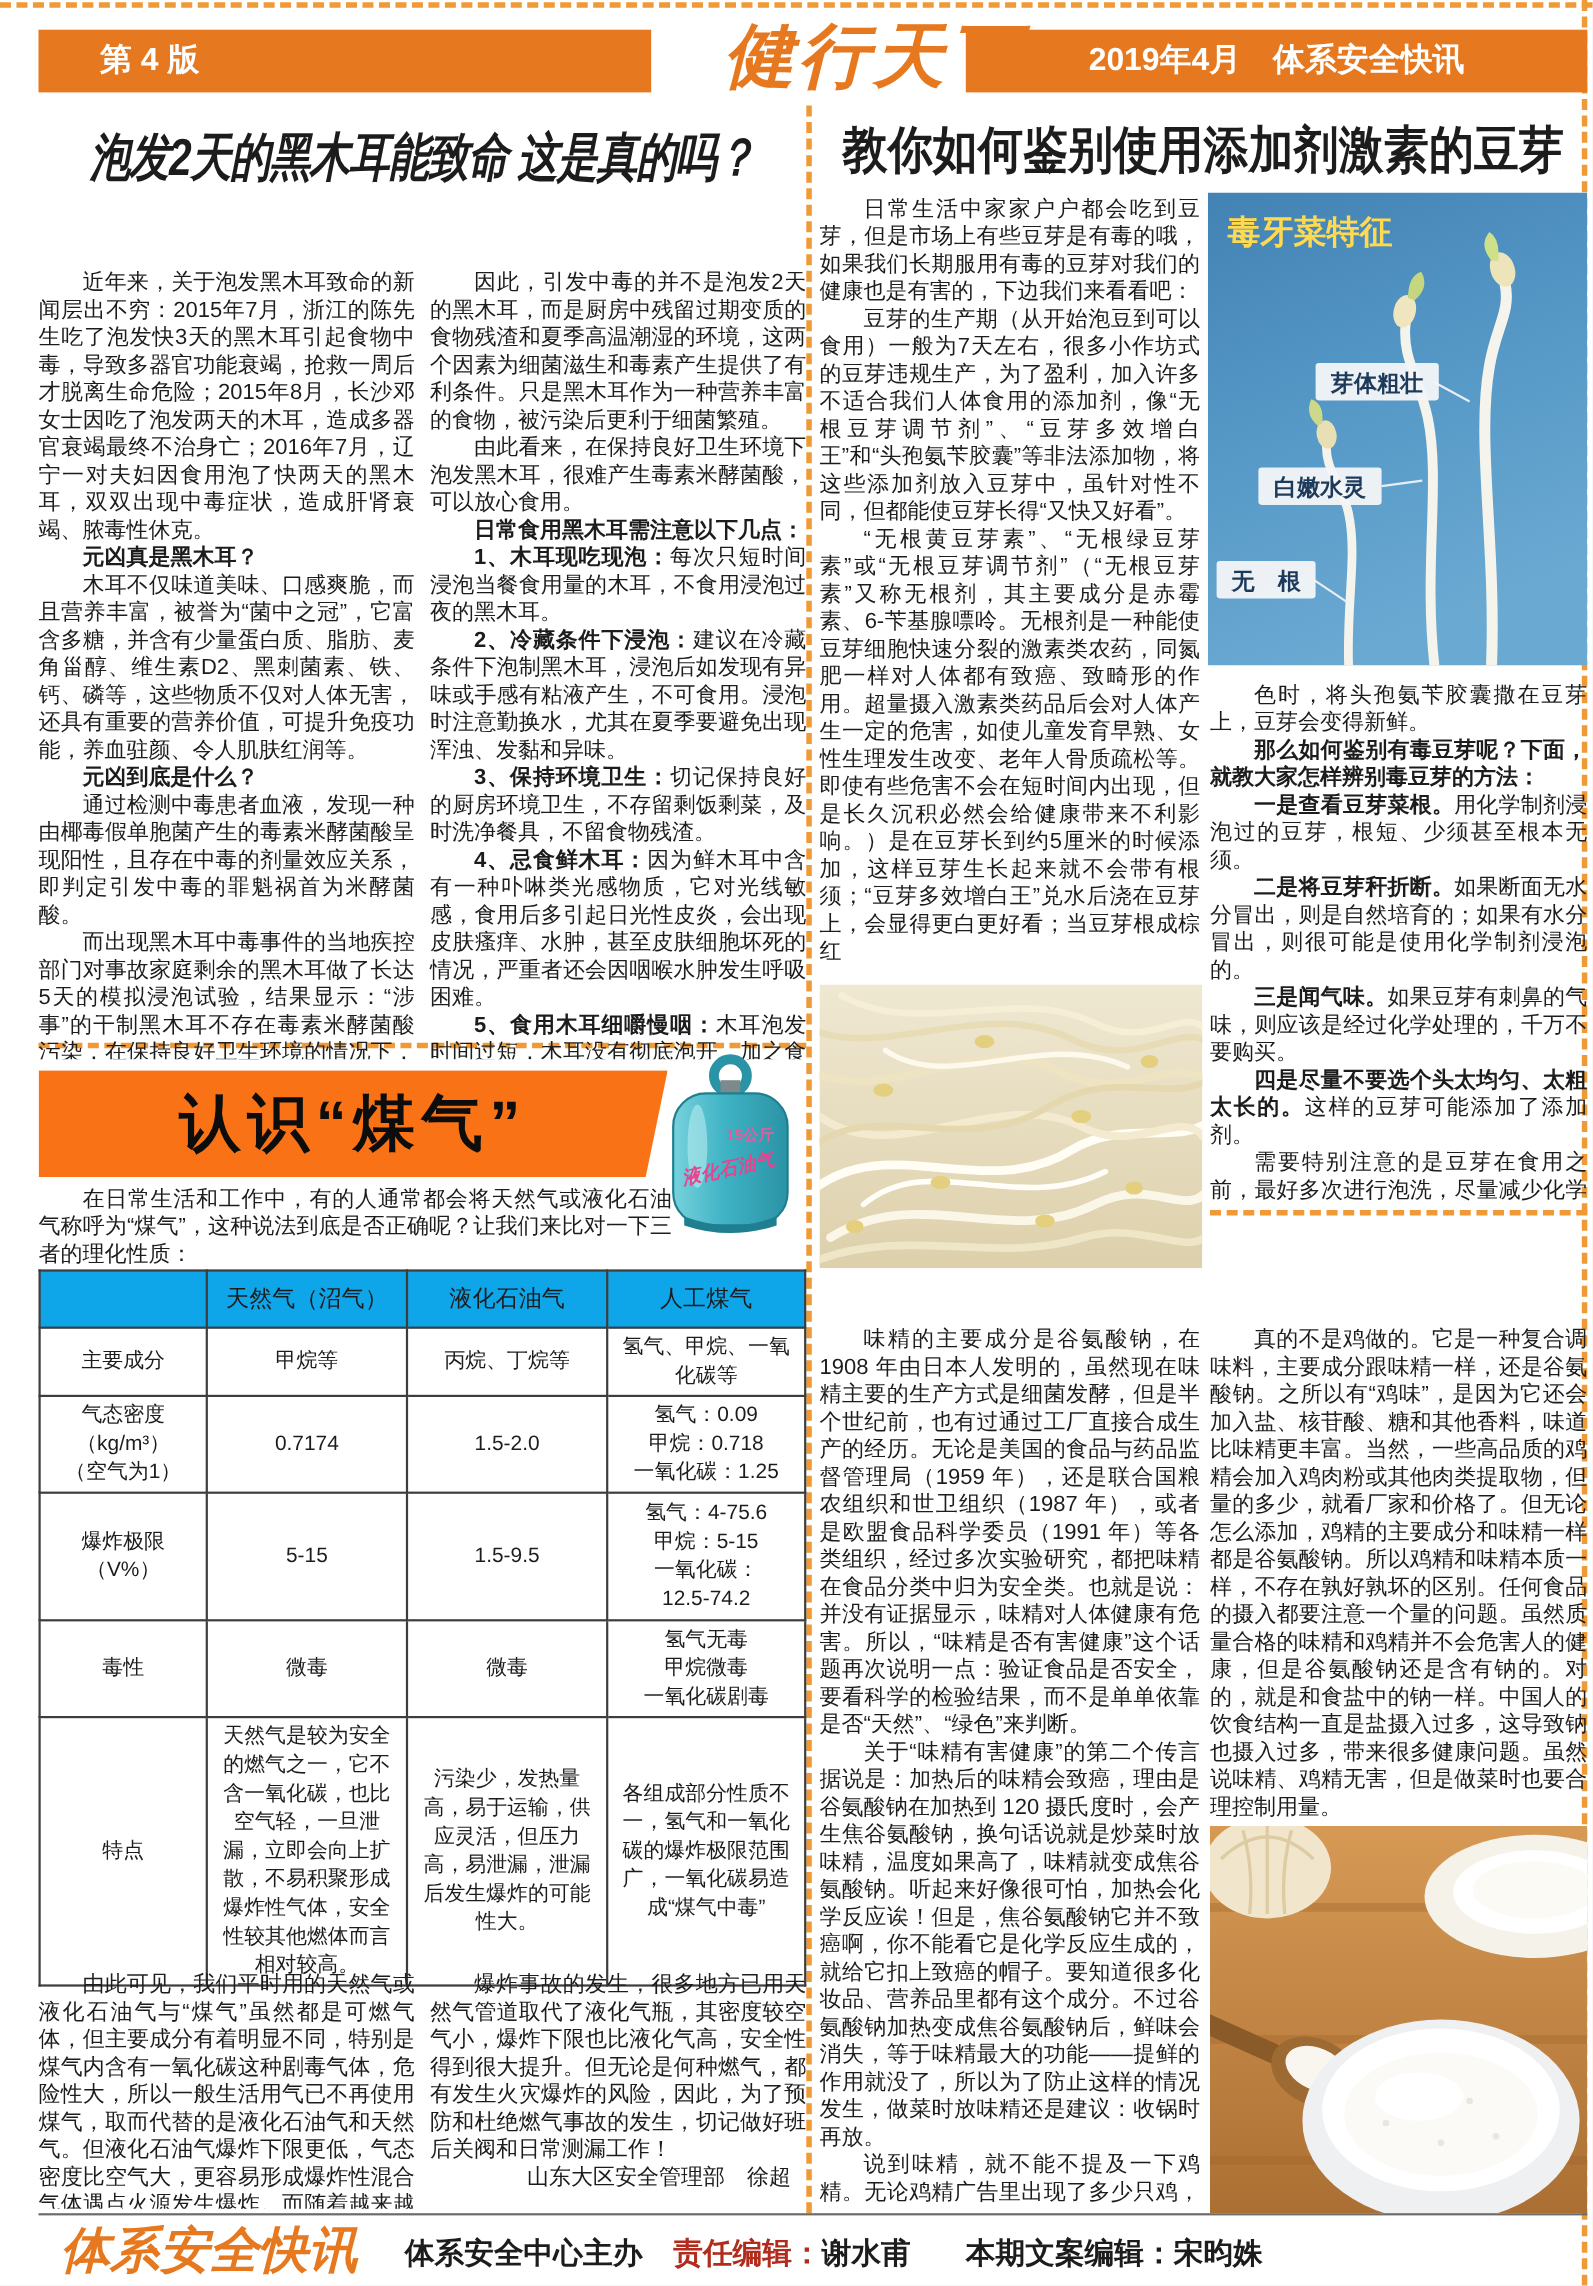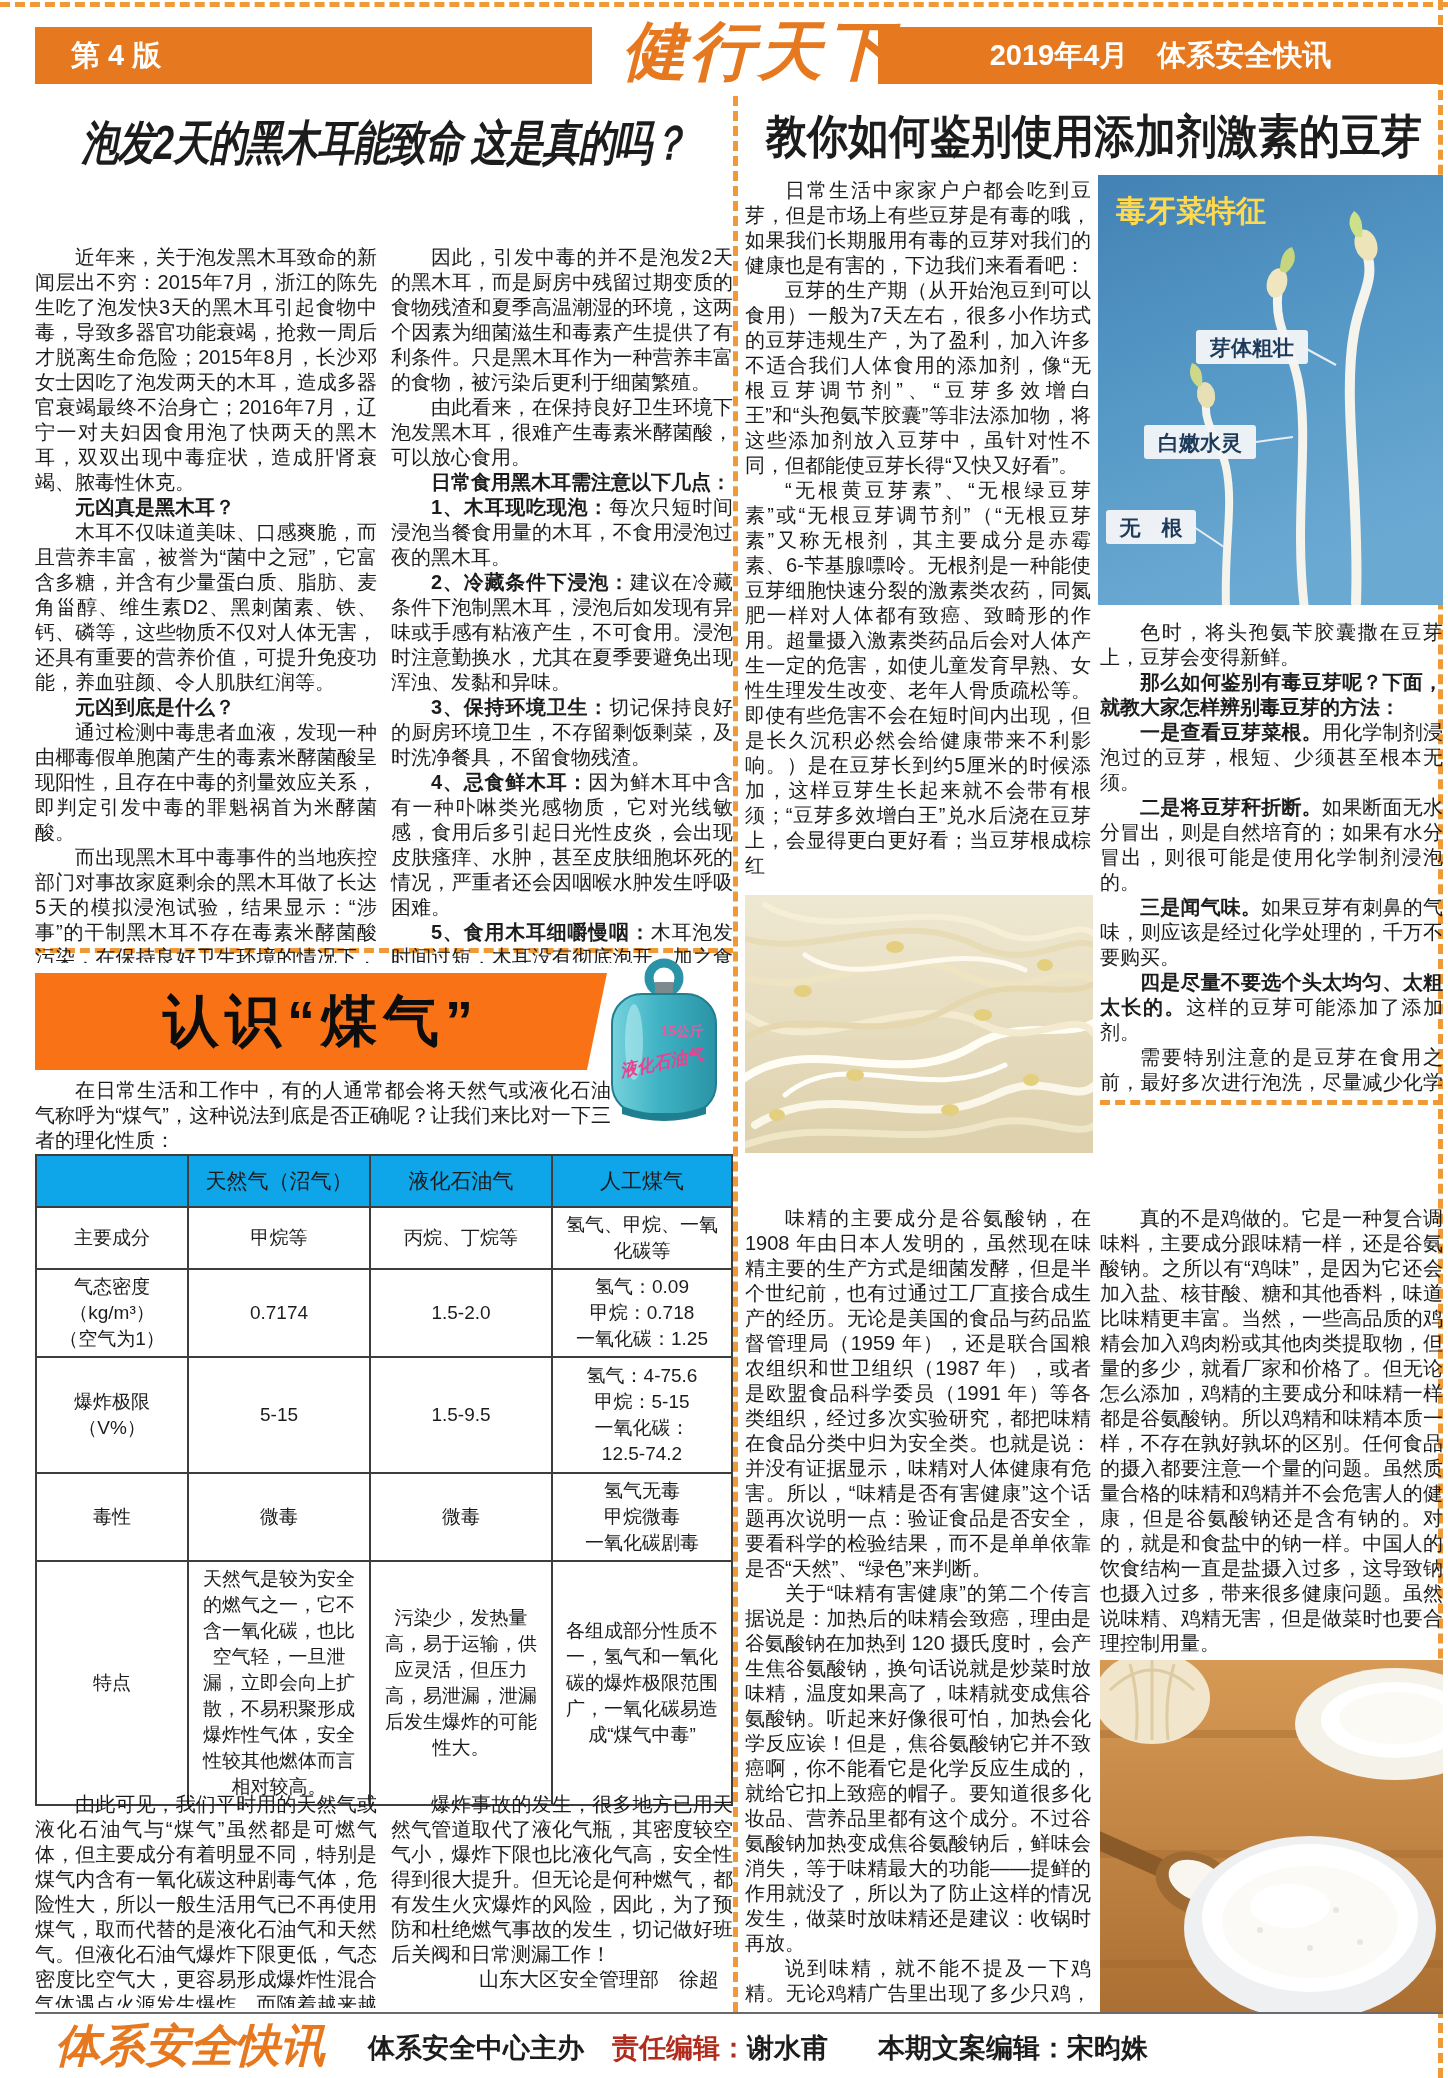--- a/index.html
+++ b/index.html
@@ -51,26 +51,26 @@
 
 <div id="page">
 
   <div class="abs hdash" style="top:2px;left:0;width:1448px;"></div>
   <div class="abs vdash" style="top:0;left:1438px;height:2078px;"></div>
   <div class="abs vdash" style="top:96px;left:733px;height:1916px;"></div>
   <div class="abs hdash" style="top:948px;left:35px;width:698px;"></div>
   <div class="abs hdash" style="top:1100px;left:1100px;width:343px;"></div>
 
   <div class="abs hbar" style="top:27px;left:35px;width:557px;">
-    <div class="hbar-text" style="padding-left:36px;">第 4 版</div>
+    <div class="hbar-text" style="padding-left:56px;">第 4 版</div>
   </div>
   <div class="abs hbar" style="top:27px;left:878px;width:565px;">
     <div class="hbar-text" style="text-align:center;">2019年4月　体系安全快讯</div>
   </div>
-  <div class="abs masthead" style="top:8px;left:592px;width:332px;text-align:center;">健行天下</div>
+  <div class="abs masthead" style="top:8px;left:592px;width:332px;text-align:center;padding-left:36px;">健行天下</div>
 
   <div class="abs t-fungus" style="top:112px;left:35px;width:698px;">泡发2天的黑木耳能致命 这是真的吗？</div>
 
   <div class="abs cols bodytxt clip" style="top:245px;left:35px;width:698px;height:718px;">
     <div class="col">
       <p class="para">近年来，关于泡发黑木耳致命的新闻层出不穷：2015年7月，浙江的陈先生吃了泡发快3天的黑木耳引起食物中毒，导致多器官功能衰竭，抢救一周后才脱离生命危险；2015年8月，长沙邓女士因吃了泡发两天的木耳，造成多器官衰竭最终不治身亡；2016年7月，辽宁一对夫妇因食用泡了快两天的黑木耳，双双出现中毒症状，造成肝肾衰竭、脓毒性休克。</p>
       <p class="para bold">元凶真是黑木耳？</p>
       <p class="para">木耳不仅味道美味、口感爽脆，而且营养丰富，被誉为“菌中之冠”，它富含多糖，并含有少量蛋白质、脂肪、麦角甾醇、维生素D2、黑刺菌素、铁、钙、磷等，这些物质不仅对人体无害，还具有重要的营养价值，可提升免疫功能，养血驻颜、令人肌肤红润等。</p>
       <p class="para bold">元凶到底是什么？</p>
       <p class="para">通过检测中毒患者血液，发现一种由椰毒假单胞菌产生的毒素米酵菌酸呈现阳性，且存在中毒的剂量效应关系，即判定引发中毒的罪魁祸首为米酵菌酸。</p>

